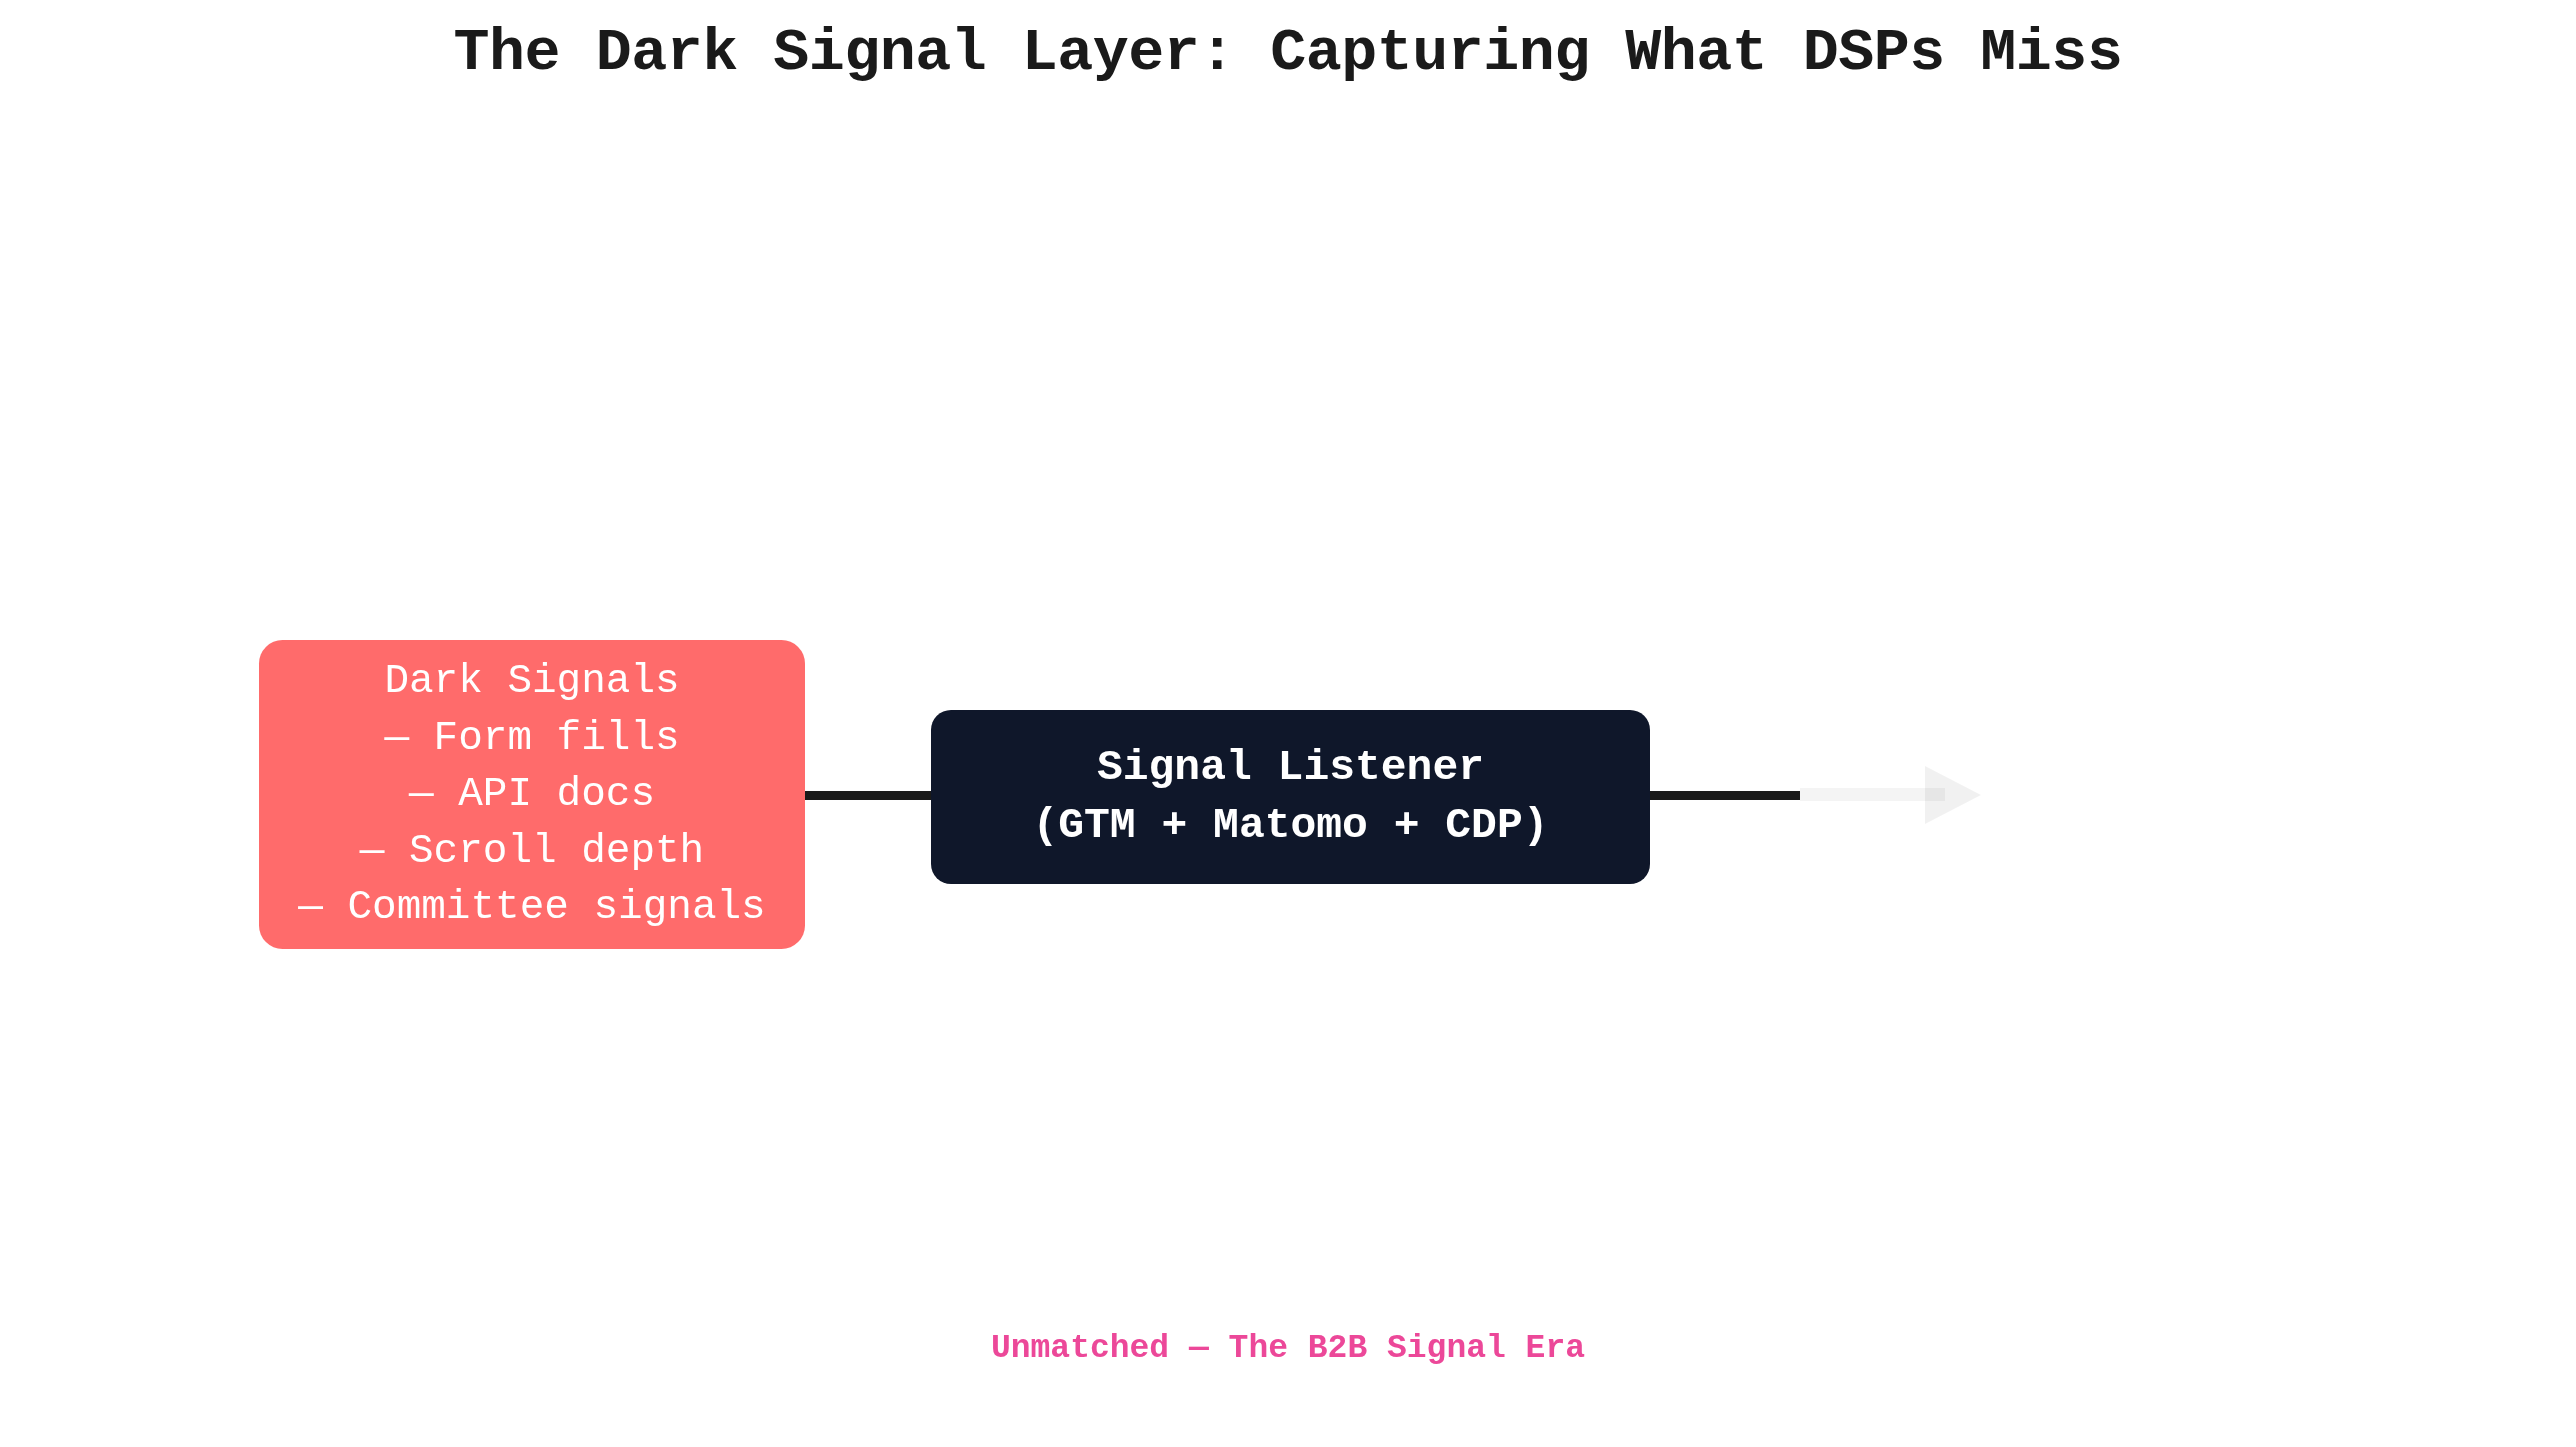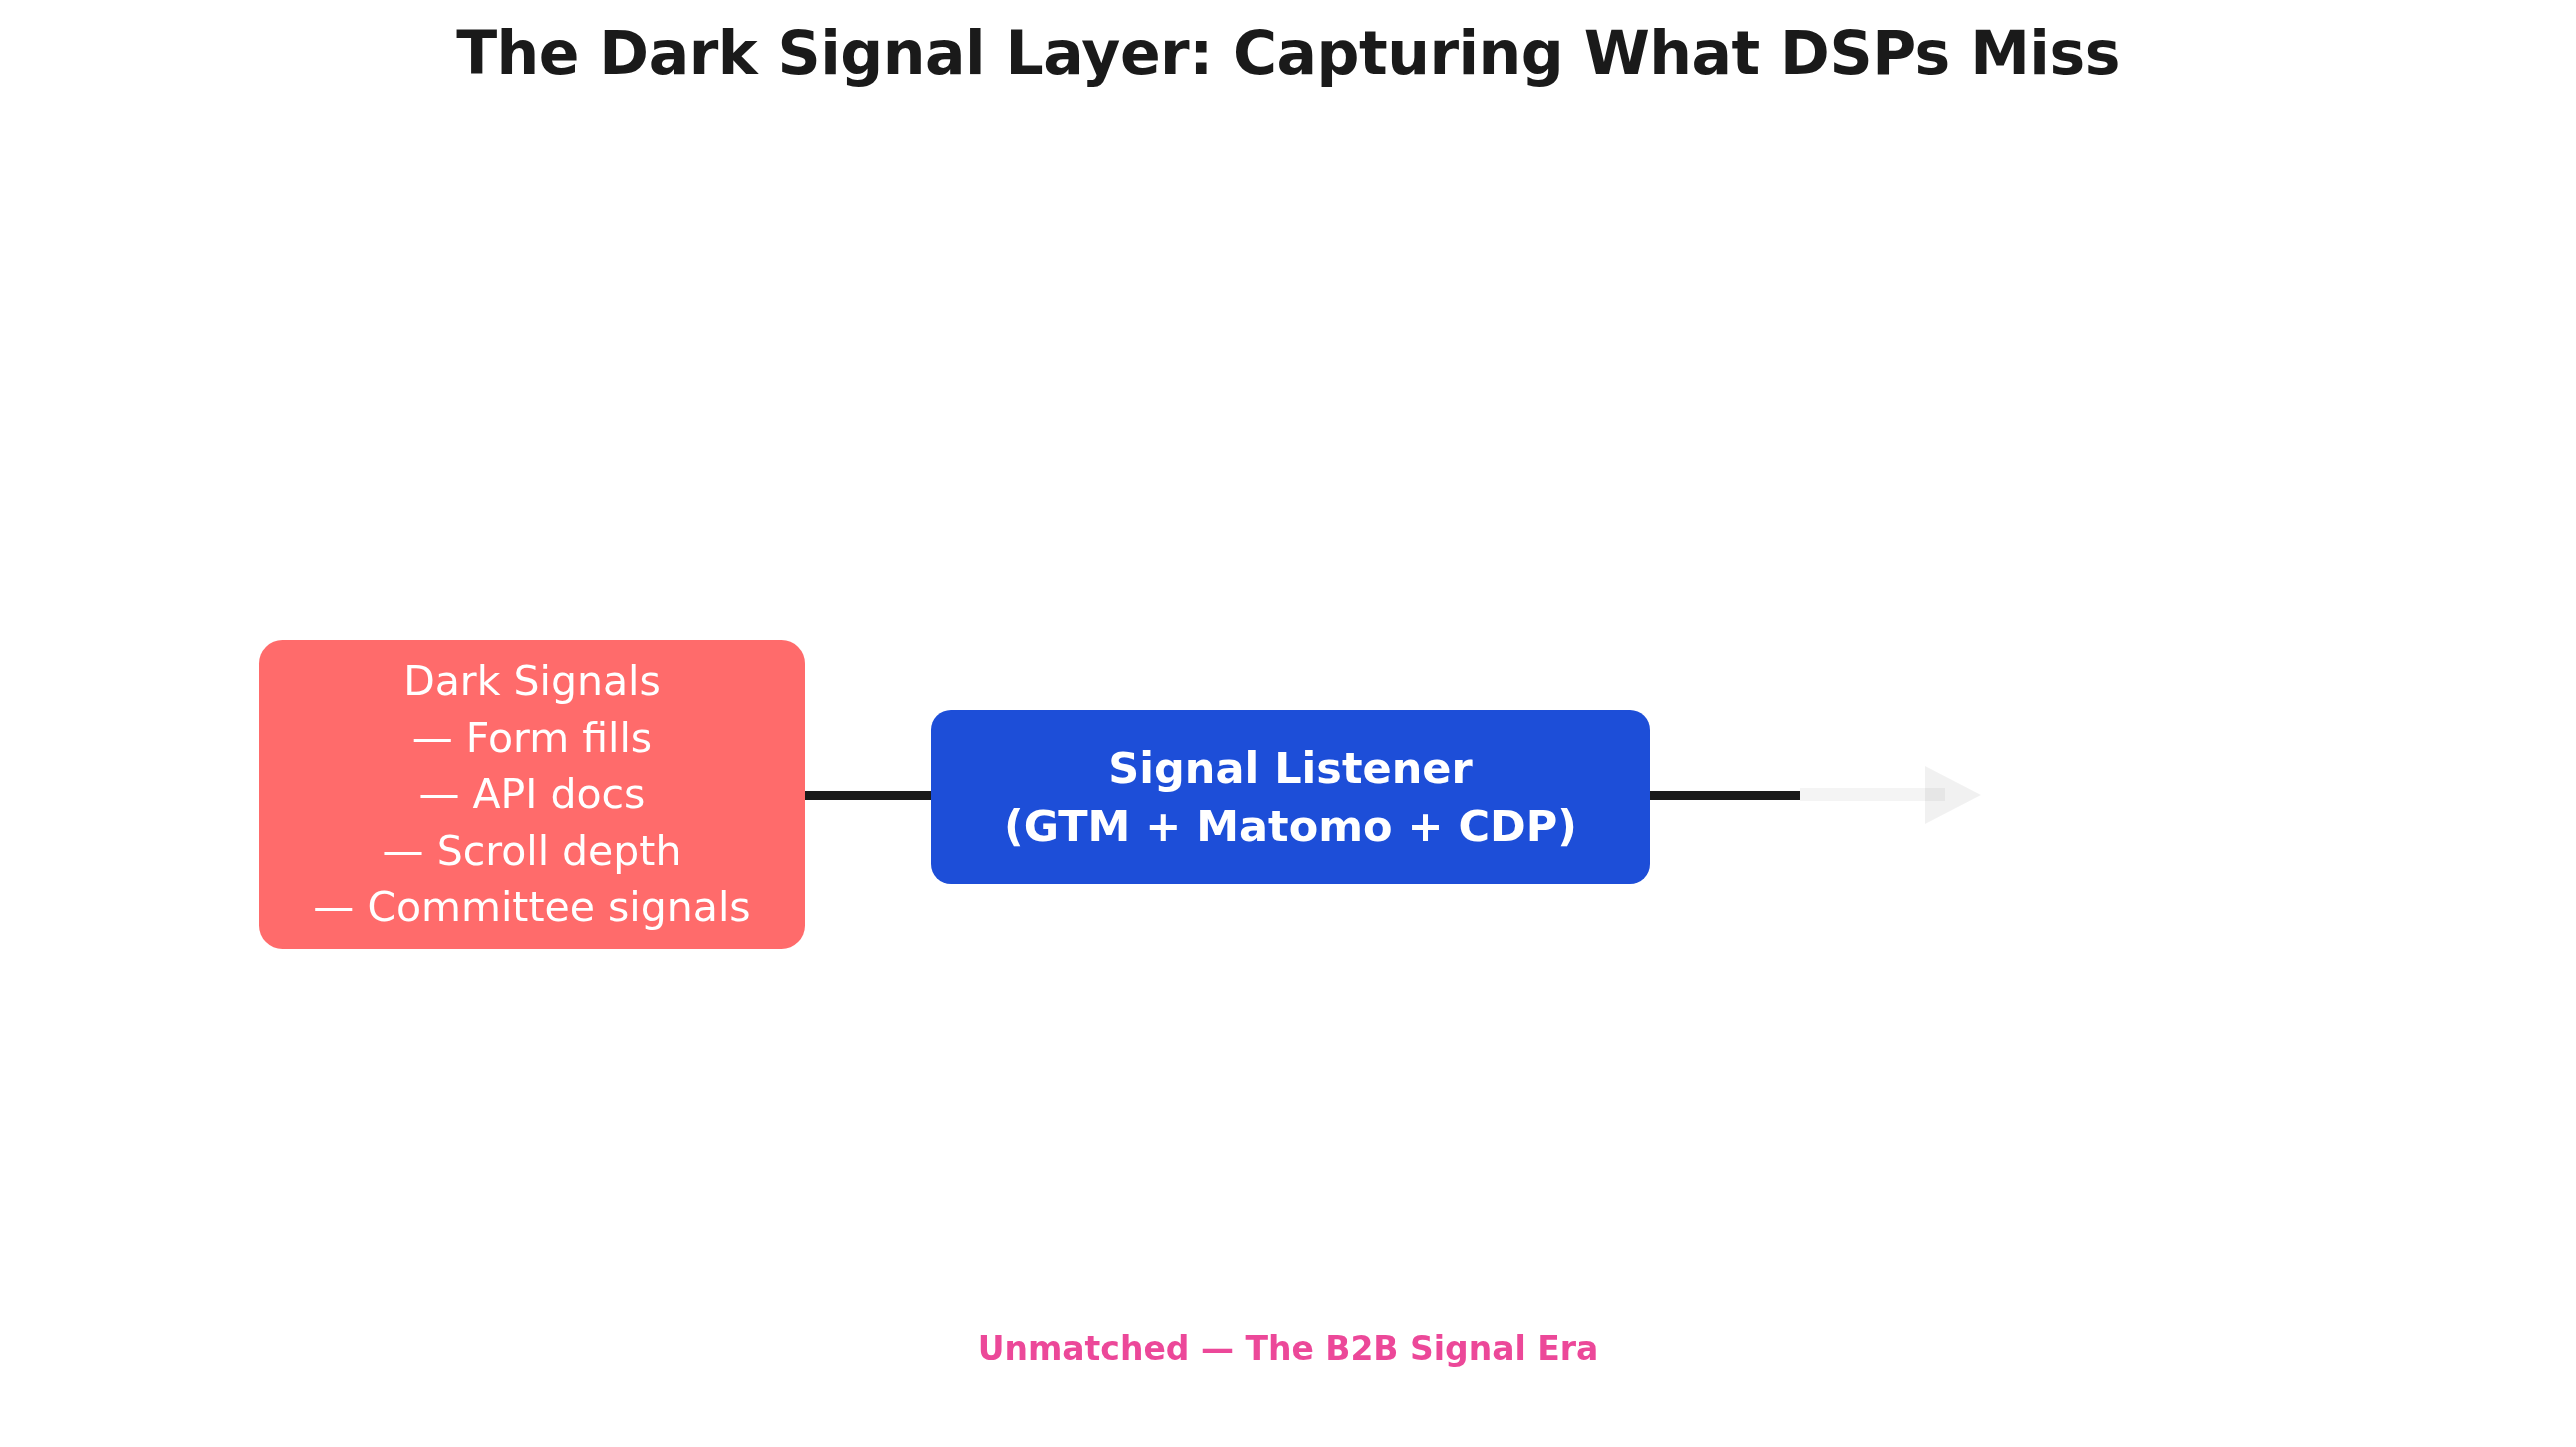--- a/index.html
+++ b/index.html
@@ -9,20 +9,21 @@
   }
   body {
     font-family: "DejaVu Sans", sans-serif;
   }
   .canvas {
     position: relative;
     width: 2576px;
     height: 1448px;
     background: #ffffff;
     overflow: hidden;
+    font-family: Liberation Mono, monospace;
   }
 
   
   .title {
     position: absolute;
     left: 0;
     top: 20px;
     width: 2576px;
     text-align: center;
     font-size: 60px;
@@ -121,21 +122,21 @@
     font-size: 41px;
     font-weight: normal;
     line-height: 1.38;
   }
 
   .node-signal-listener {
     left: 931px;
     top: 710px;
     width: 719px;
     height: 174px;
-    background: #1d4ed8;
+    background: #0f172a;
     border-radius: 20px;
     font-size: 43px;
     font-weight: bold;
     line-height: 1.36;
   }
 
   .node-dsp-feedback {
     left: 1794px;
     top: 716px;
     width: 578px;

